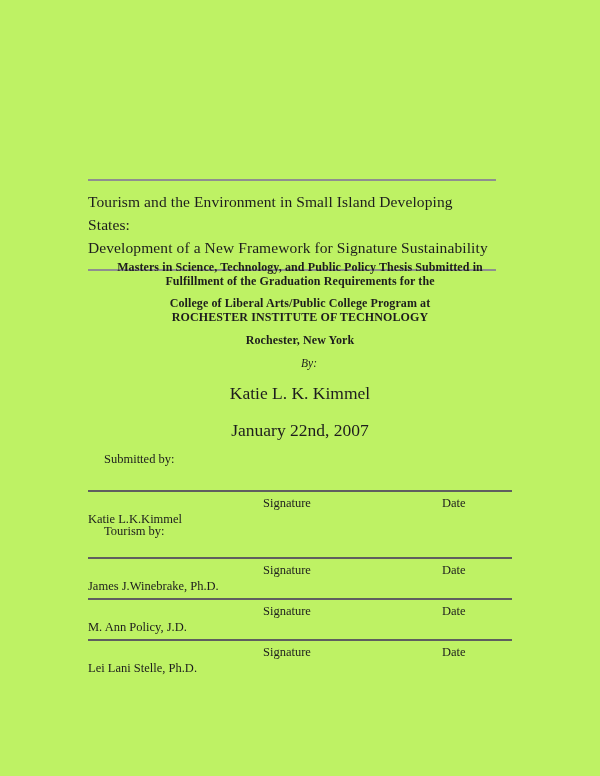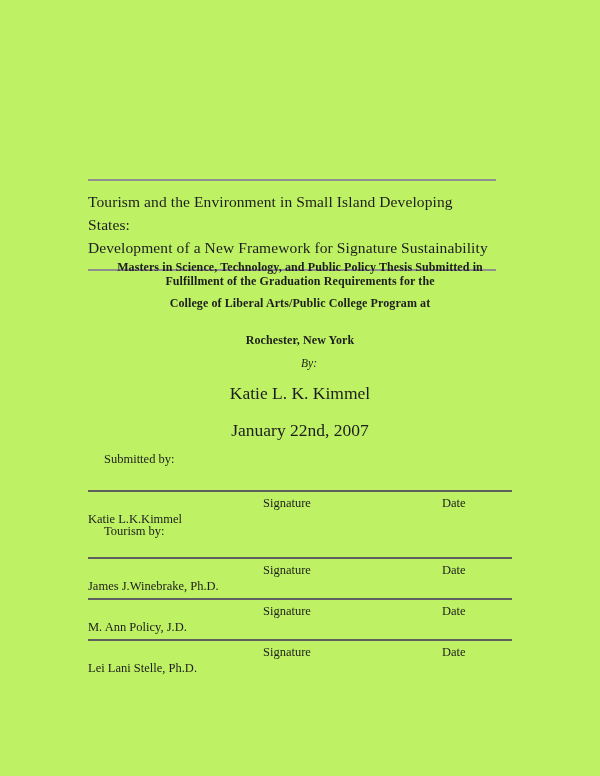--- a/index.html
+++ b/index.html
@@ -45,20 +45,21 @@
     <div class="rule rule-thick"></div>
   </div>
 
   <div class="center-block small-bold" style="top:261px">
     <div>Masters in Science, Technology, and Public Policy Thesis Submitted in</div>
     <div>Fulfillment of the Graduation Requirements for the</div>
   </div>
 
   <div class="center-block small-bold" style="top:297px">
     <div>College of Liberal Arts/Public College Program at</div>
+    <div>ROCHESTER INSTITUTE OF TECHNOLOGY</div>
   </div>
 
   <div class="center-block small-bold" style="top:334px">Rochester, New York</div>
 
   <div class="center-block by-line" style="top:357px">By:</div>
 
   <div class="center-block big-bold" style="top:383px">Katie L. K. Kimmel</div>
 
   <div class="center-block big-bold" style="top:420px">January 22nd, 2007</div>
 

